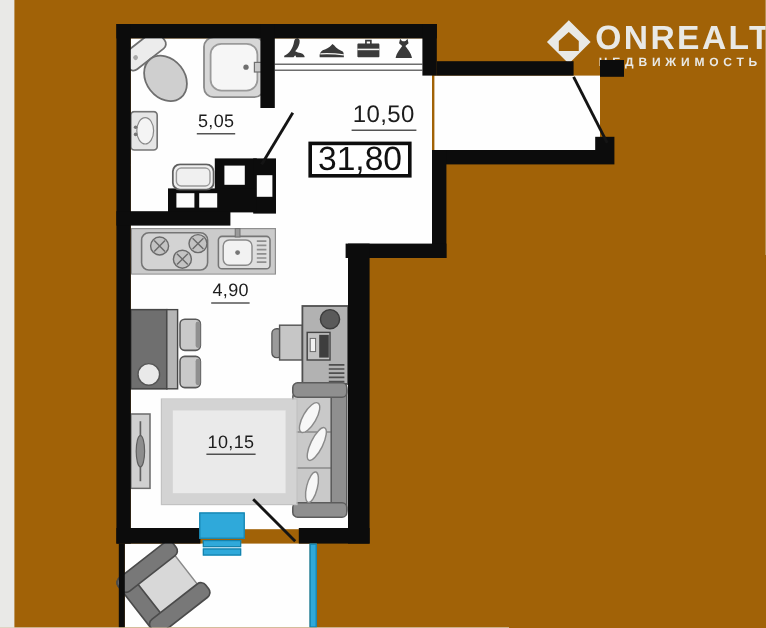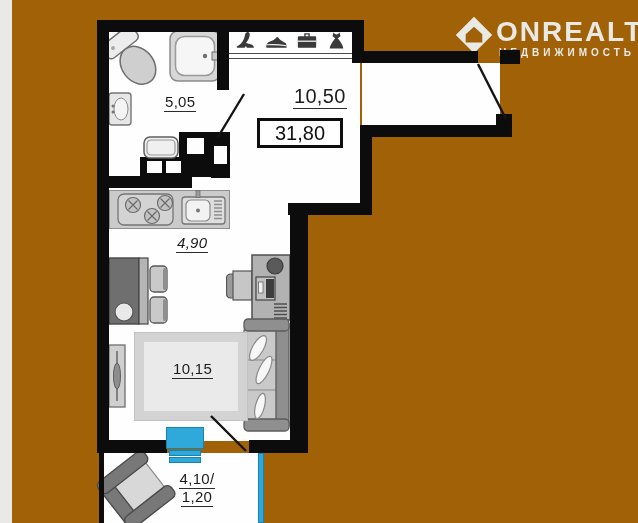--- a/index.html
+++ b/index.html
@@ -9,21 +9,21 @@
   .floor{background:#fefefe;z-index:1;}
   .w{background:#0c0c0c;z-index:30;}
   .shaft{background:#0c0c0c;z-index:30;}
   .shaft-hole{background:#fdfdfd;z-index:31;}
   .furn{z-index:10;}
   .area-label{z-index:45;font-size:15px;color:#1c1c1c;font-weight:500;letter-spacing:.3px;}
   .area-label .u{border-bottom:1.6px solid #2b2b2b;padding:0 1px 1px 1px;}
   .hallway-label{font-size:20px;}
   .type-box{position:absolute;z-index:46;border:3px solid #0d0d0d;background:#ffffff;text-align:center;}
   .type-row{font-size:21px;line-height:25px;color:#111;border-bottom:3px solid #0d0d0d;padding:0 2px;}
-  .type-row.last{border-bottom:none;font-size:20px;line-height:24px;}
+  .type-row.last{border-bottom:none;font-size:28px;line-height:24px;}
   .rod{border-top:1.6px solid #4a4a4a;border-bottom:1.6px solid #4a4a4a;z-index:12;}
   .wm{z-index:2;color:#e9e9e6;}
   .wm-brand{font-size:28px;font-weight:bold;letter-spacing:2px;}
   .wm-sub{font-size:10px;letter-spacing:4px;font-weight:bold;}
   .blue{background:#2fa9da;z-index:36;border:1px solid #1583ad;box-sizing:border-box;}
   svg{display:block;}
   .lines{z-index:40;pointer-events:none;}
   .closet{z-index:12;display:flex;justify-content:space-around;align-items:center;}
 </style>
 </head>
@@ -213,28 +213,24 @@
     <line x1="466" y1="64" x2="494" y2="119" stroke="#141414" stroke-width="2.4"></line>
     <line x1="199" y1="416" x2="234" y2="451" stroke="#141414" stroke-width="2.4"></line>
   </svg>
 
   <div class="a area-label" style="left:152px;top:93px;">
     <span class="u">5,05</span>
   </div>
   <div class="a area-label hallway-label" style="left:281px;top:85px;">
     <span class="u">10,50</span>
   </div>
-  <div class="a area-label" style="left:164px;top:234px;font-style:italic;">
+  <div class="a area-label" style="left:164px;top:234px;">
     <span class="u">4,90</span>
   </div>
   <div class="a area-label" style="left:160px;top:360px;z-index:45;">
     <span class="u">10,15</span>
   </div>
-  <div class="a area-label" style="left:156px;top:470px;width:58px;text-align:center;line-height:18px;">
-    <div><span class="u">4,10/</span></div>
-    <div><span class="u">1,20</span></div>
-  </div>
 
   <div class="type-box" style="left:245px;top:118px;width:80px;">
     <div class="type-row last">31,80</div>
   </div>
 
 </div>
 
 </body></html>

